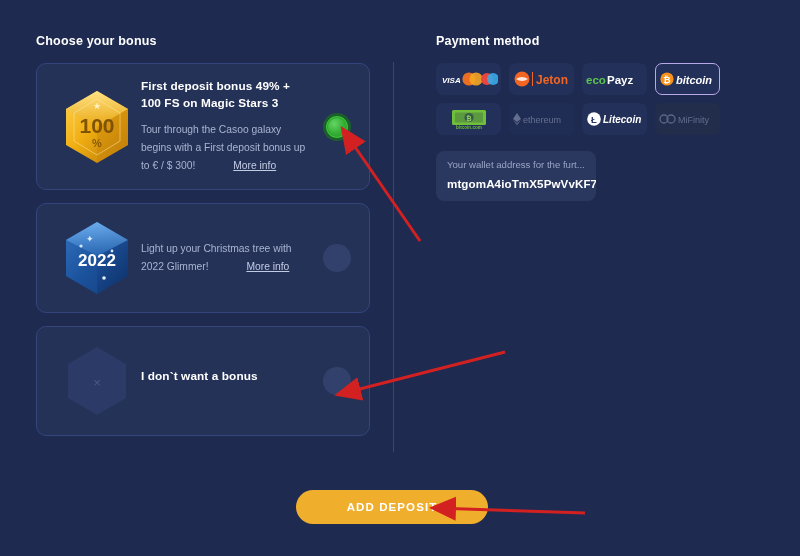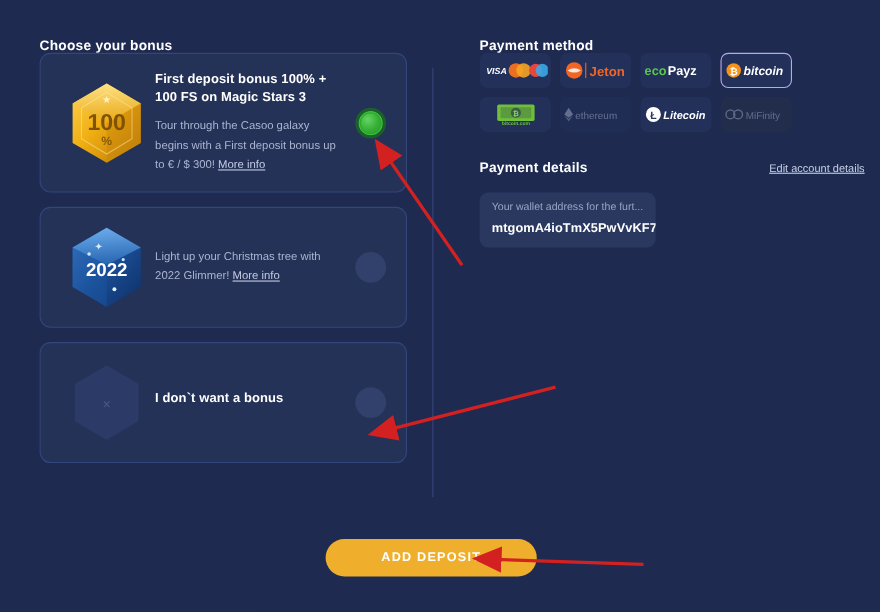--- a/index.html
+++ b/index.html
@@ -15,21 +15,21 @@
   .left-col  { position: absolute; left: 36px;  top: 34px; width: 334px; }
   .right-col { position: absolute; left: 436px; top: 34px; width: 350px; }
   .divider {
     position: absolute; left: 393px; top: 62px;
     width: 1px; height: 390px; background: #36467a;
   }
 
   
   .section-title {
     font-size: 12.5px; font-weight: bold; color: #ffffff;
-    letter-spacing: .2px; 
+    letter-spacing: .2px; margin-bottom: 15px;
   }
 
   
   .bonus-card {
     position: relative;
     display: flex; align-items: center;
     background: #243258;
     border: 1px solid #33457a;
     border-radius: 10px;
     padding: 14px 16px;
@@ -43,21 +43,21 @@
   }
   .bonus-text { flex: 1; padding-right: 46px; }
   .bonus-title {
     font-size: 11.8px; font-weight: bold; color: #ffffff;
     line-height: 1.45; margin-bottom: 9px; letter-spacing: .1px;
   }
   .bonus-desc {
     font-size: 10.3px; color: #a9b4d0; line-height: 1.75;
   }
   .bonus-desc a {
-    color: #c3cbe3; 
+    color: #c3cbe3;  margin-left: 35px;
   }
 
   
   .radio {
     position: absolute; right: 18px; top: 50%;
     transform: translateY(-50%);
     width: 28px; height: 28px; border-radius: 50%;
     background: #32416c;
   }
   .radio.selected {
@@ -151,21 +151,21 @@
           <polygon points="37,4 68,22 68,58 37,76 6,58 6,22" fill="url(#gold1)"></polygon>
           <polygon points="37,4 68,22 37,40 6,22" fill="url(#gold2)" opacity=".85"></polygon>
           <polygon points="37,40 68,22 68,58 37,76" fill="#c9860a" opacity=".45"></polygon>
           <polygon points="37,12 60,26 60,54 37,68 14,54 14,26" fill="none" stroke="#ffe9a5" stroke-width="1" opacity=".5"></polygon>
           <text x="37" y="46" text-anchor="middle" font-family="Liberation Sans, sans-serif" font-size="21" font-weight="bold" fill="#7a4f02" opacity=".95">100</text>
           <text x="37" y="60" text-anchor="middle" font-family="Liberation Sans, sans-serif" font-size="11" font-weight="bold" fill="#8a5a03">%</text>
           <text x="37" y="22" text-anchor="middle" font-size="9" fill="#fff3c4">★</text>
         </svg>
       </div>
       <div class="bonus-text">
-        <div class="bonus-title">First deposit bonus 100% + 100 FS on Magic Stars 3</div>
+        <div class="bonus-title">First deposit bonus 49% + 100 FS on Magic Stars 3</div>
         <div class="bonus-desc">
           <span>Tour through the Casoo galaxy begins with a First deposit bonus up to € / $ 300!</span>
           <a href="#">More info</a>
         </div>
       </div>
       <div class="radio selected"></div>
     </div>
 
     <div class="bonus-card">
       <div class="bonus-icon-wrap">
@@ -283,24 +283,20 @@
 
       <div class="pay-tile disabled">
         <svg width="60" height="14" viewBox="0 0 60 14">
           <circle cx="6" cy="7" r="4" fill="none" stroke="#8d98b5" stroke-width="1.3"></circle>
           <circle cx="13" cy="7" r="4" fill="none" stroke="#8d98b5" stroke-width="1.3"></circle>
           <text x="20" y="11" font-family="Liberation Sans, sans-serif" font-size="9" fill="#99a3bd">MiFinity</text>
         </svg>
       </div>
     </div>
 
-    <div class="pd-head">
-      <div class="section-title">Payment details</div>
-      <a class="edit-link" href="#">Edit account details</a>
-    </div>
 
     <div class="wallet-field">
       <span class="wallet-label">Your wallet address for the furt...</span>
       <span class="wallet-value">mtgomA4ioTmX5PwVvKF7</span>
     </div>
   </div>
 
   <button class="deposit-btn">ADD DEPOSIT</button>
 
   <svg class="arrows" viewBox="0 0 800 556">

